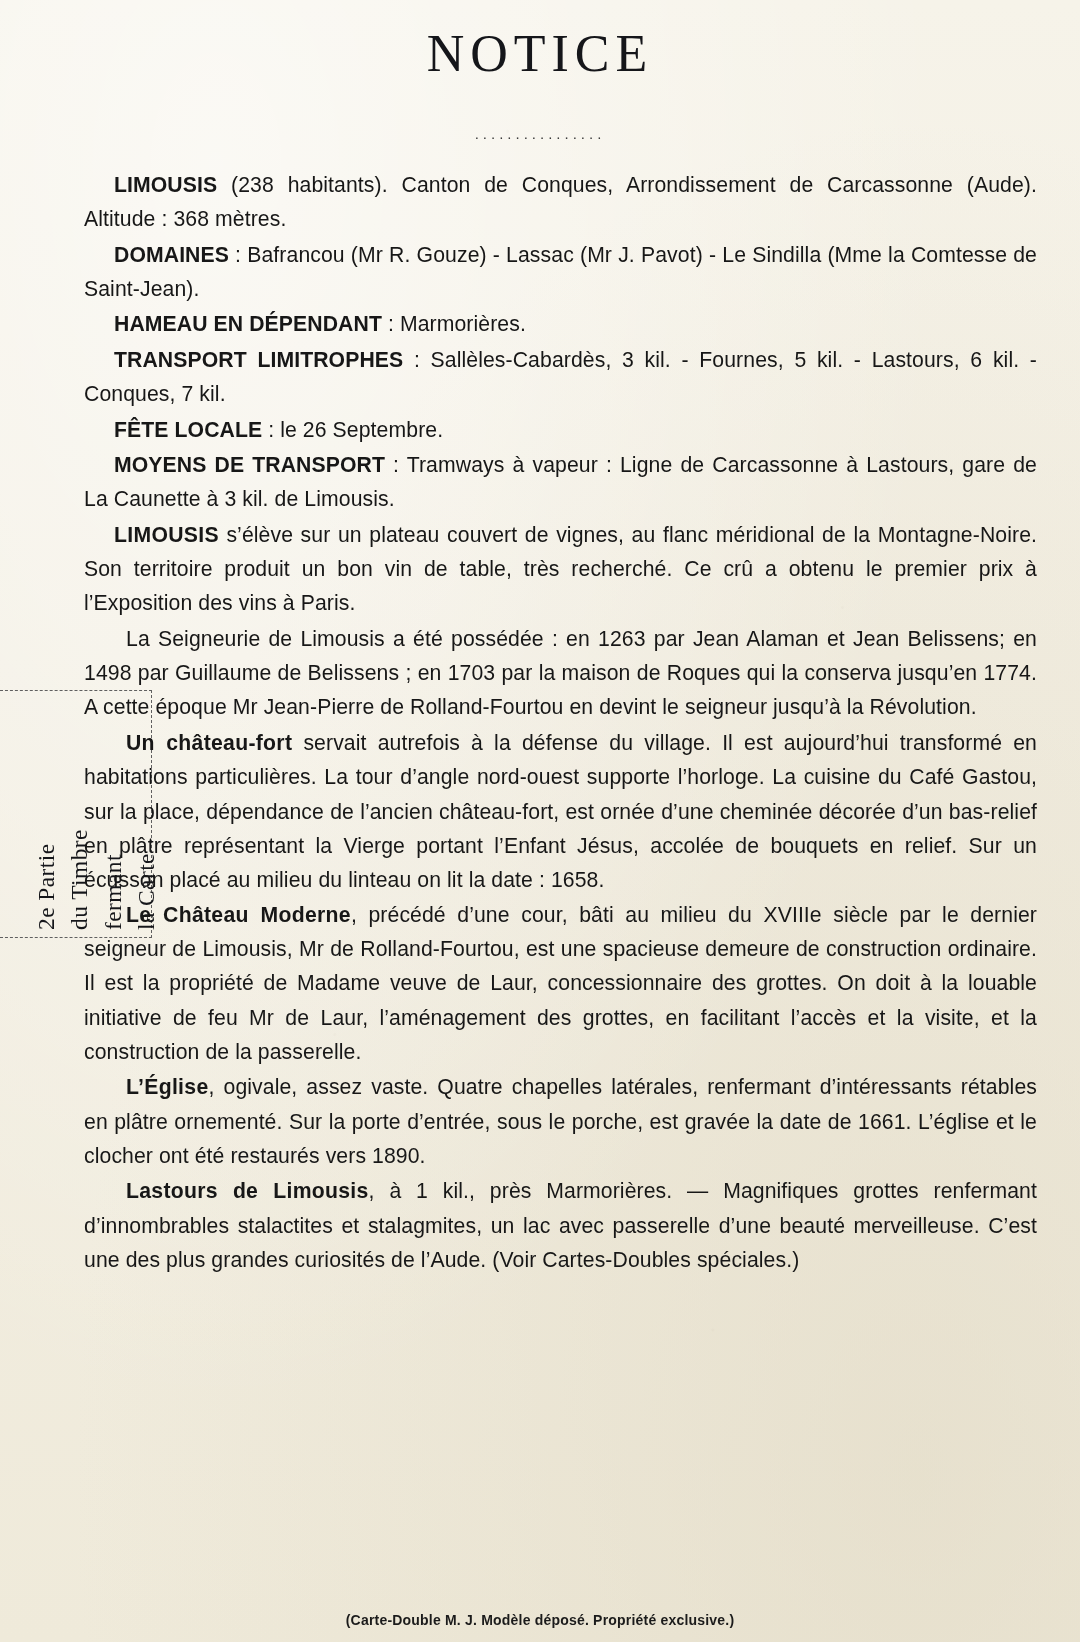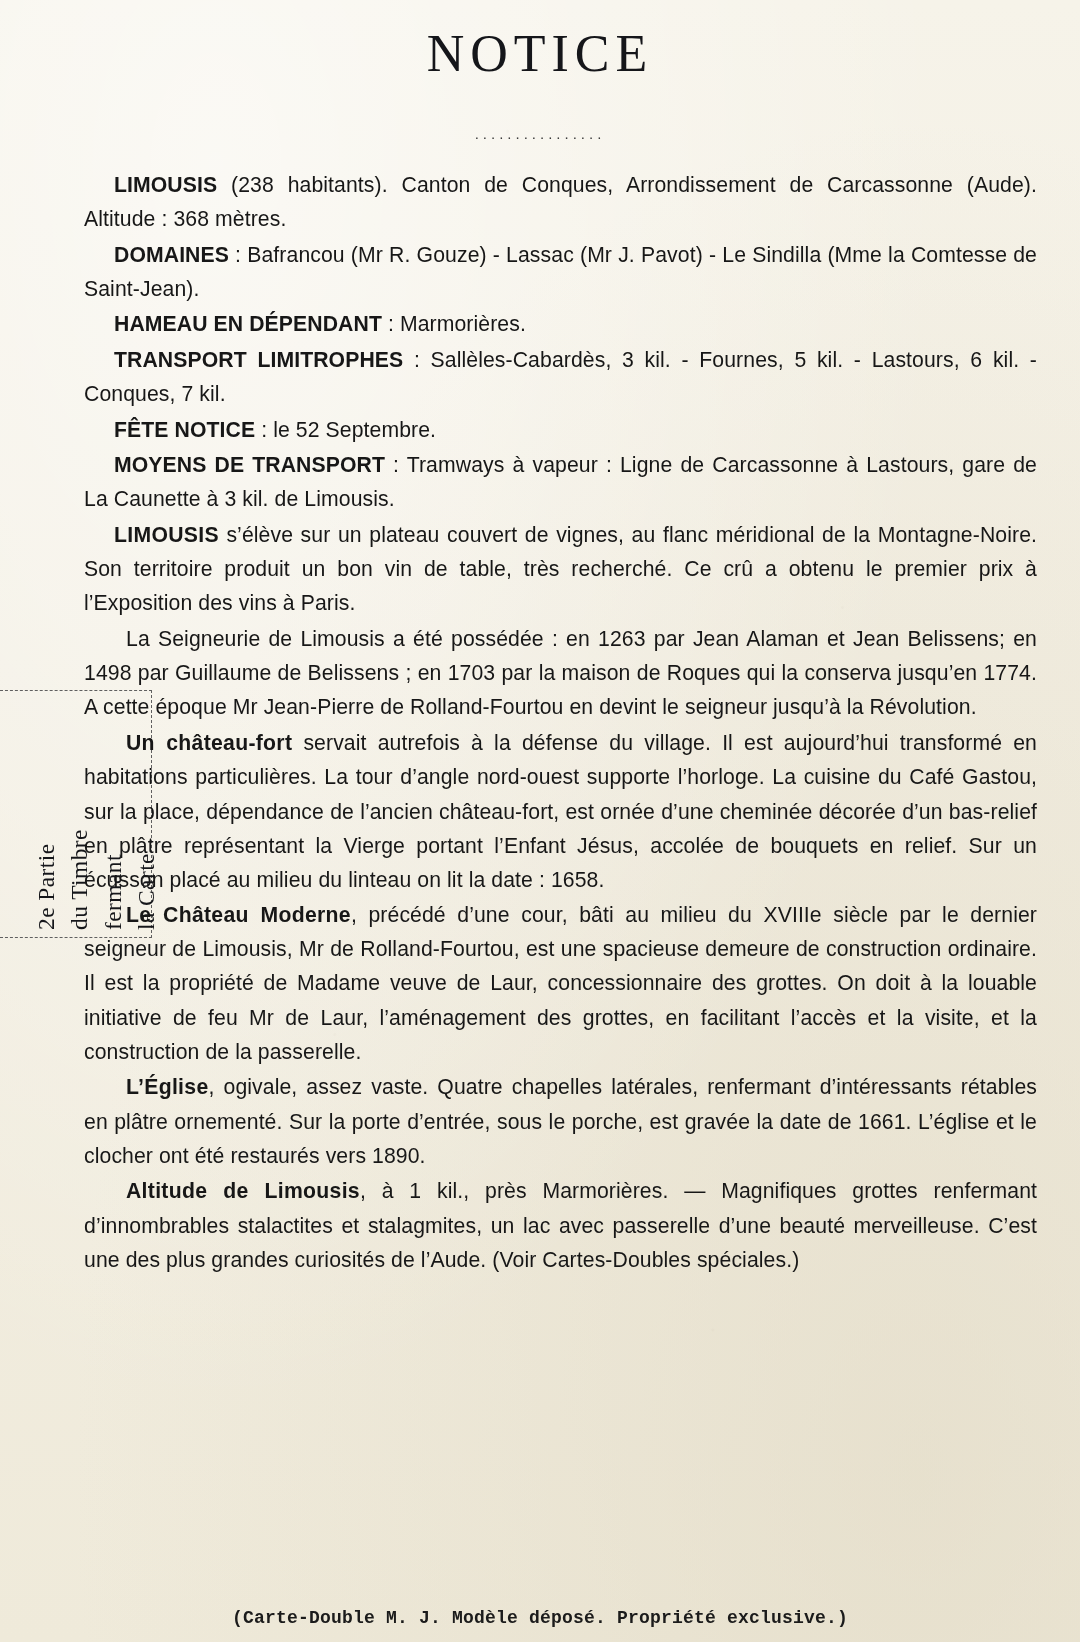--- a/index.html
+++ b/index.html
@@ -130,22 +130,22 @@
     color: #15161a;
     height: 230px;
   }
 
   .footer {
     position: absolute;
     left: 0;
     right: 0;
     bottom: 14px;
     text-align: center;
-    font-family: Liberation Mono, monospace;
-    font-size: 18px;
+    font-family: Liberation Sans, sans-serif;
+    font-size: 14px;
     font-weight: bold;
     letter-spacing: 0.2px;
     color: #1b1b1b;
   }
 </style>
 </head>
 <body>
 
 <div class="page">
   <div class="grain"></div>
@@ -161,32 +161,32 @@
   <div class="content">
 
     <p class="indent-sm"><span class="caps">LIMOUSIS</span><span> (238 habitants). Canton de Conques, Arrondissement de Carcassonne (Aude). Altitude : 368 mètres.</span></p>
 
     <p class="indent-sm"><span class="caps">DOMAINES</span><span> : Bafrancou (Mr R. Gouze) - Lassac (Mr J. Pavot) - Le Sindilla (Mme la Comtesse de Saint-Jean).</span></p>
 
     <p class="indent-sm"><span class="caps">HAMEAU EN DÉPENDANT</span><span> : Marmorières.</span></p>
 
     <p class="indent-sm"><span class="caps">TRANSPORT LIMITROPHES</span><span> : Sallèles-Cabardès, 3 kil. - Fournes, 5 kil. - Lastours, 6 kil. - Conques, 7 kil.</span></p>
 
-    <p class="indent-sm"><span class="caps">FÊTE NOTICE</span><span> : le 52 Septembre.</span></p>
+    <p class="indent-sm"><span class="caps">FÊTE LOCALE</span><span> : le 26 Septembre.</span></p>
 
     <p class="indent-sm"><span class="caps">MOYENS DE TRANSPORT</span><span> : Tramways à vapeur : Ligne de Carcassonne à Lastours, gare de La Caunette à 3 kil. de Limousis.</span></p>
 
     <p class="indent-sm block-para"><span class="lead">LIMOUSIS</span><span> s’élève sur un plateau couvert de vignes, au flanc méridional de la Montagne-Noire. Son territoire produit un bon vin de table, très recherché. Ce crû a obtenu le premier prix à l’Exposition des vins à Paris.</span></p>
 
     <p class="indent shifted"><span>La Seigneurie de Limousis a été possédée : en 1263 par Jean Alaman et Jean Belissens; en 1498 par Guillaume de Belissens ; en 1703 par la maison de Roques qui la conserva jusqu’en 1774. A cette époque Mr Jean-Pierre de Rolland-Fourtou en devint le seigneur jusqu’à la Révolution.</span></p>
 
     <p class="indent shifted" style="margin-bottom:0;"><span class="lead">Un château-fort</span><span> servait autrefois à la défense du village. Il est aujourd’hui transformé en habitations particulières. La tour d’angle nord-ouest supporte l’horloge. La cuisine du Café Gastou, sur la place, dépendance de l’ancien château-fort, est ornée d’une cheminée décorée d’un bas-relief en plâtre représentant la Vierge portant l’Enfant Jésus, accolée de bouquets en relief. Sur un écusson placé au milieu du linteau on lit la date : 1658.</span></p>
 
     <p class="indent"><span class="lead">Le Château Moderne</span><span>, précédé d’une cour, bâti au milieu du XVIIIe siècle par le dernier seigneur de Limousis, Mr de Rolland-Fourtou, est une spacieuse demeure de construction ordinaire. Il est la propriété de Madame veuve de Laur, concessionnaire des grottes. On doit à la louable initiative de feu Mr de Laur, l’aménagement des grottes, en facilitant l’accès et la visite, et la construction de la passerelle.</span></p>
 
     <p class="indent"><span class="lead">L’Église</span><span>, ogivale, assez vaste. Quatre chapelles latérales, renfermant d’intéressants rétables en plâtre ornementé. Sur la porte d’entrée, sous le porche, est gravée la date de 1661. L’église et le clocher ont été restaurés vers 1890.</span></p>
 
-    <p class="indent"><span class="lead">Altitude de Limousis</span><span>, à 1 kil., près Marmorières. — Magnifiques grottes renfermant d’innombrables stalactites et stalagmites, un lac avec passerelle d’une beauté merveilleuse. C’est une des plus grandes curiosités de l’Aude. (Voir Cartes-Doubles spéciales.)</span></p>
+    <p class="indent"><span class="lead">Lastours de Limousis</span><span>, à 1 kil., près Marmorières. — Magnifiques grottes renfermant d’innombrables stalactites et stalagmites, un lac avec passerelle d’une beauté merveilleuse. C’est une des plus grandes curiosités de l’Aude. (Voir Cartes-Doubles spéciales.)</span></p>
 
   </div>
 
   <div class="footer">(Carte-Double M. J. Modèle déposé. Propriété exclusive.)</div>
 </div>
 
 </body></html>

